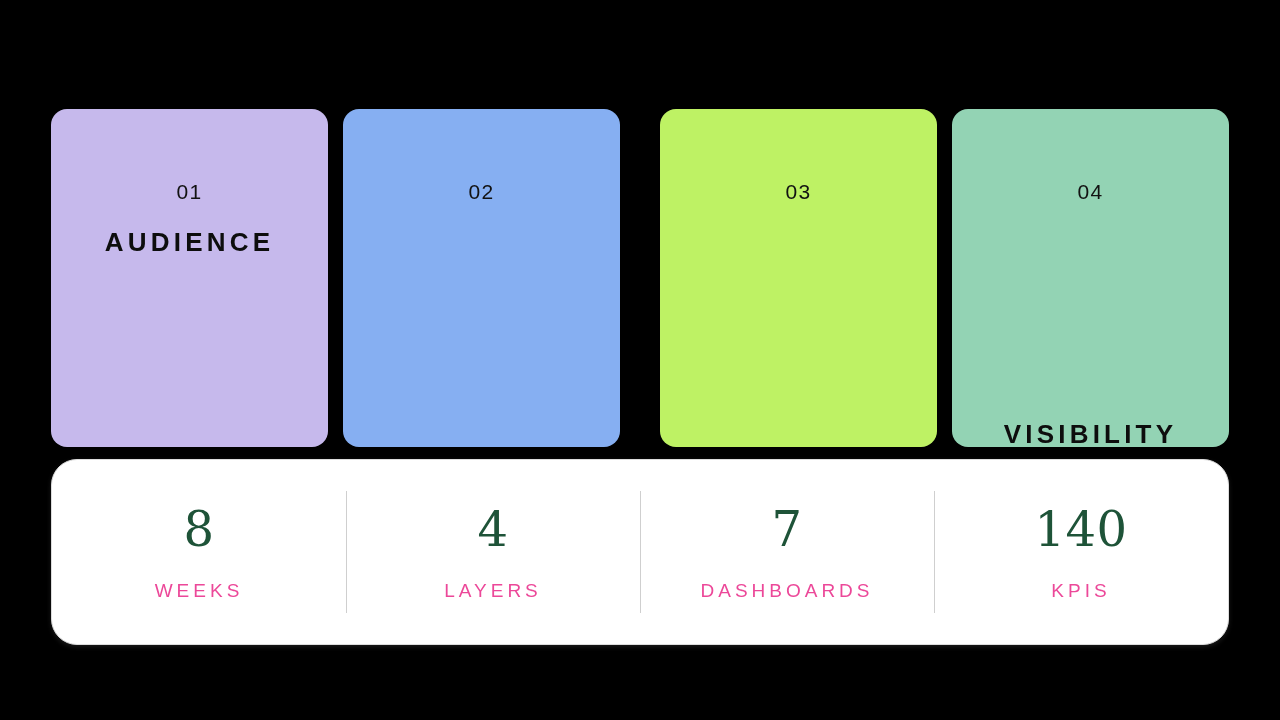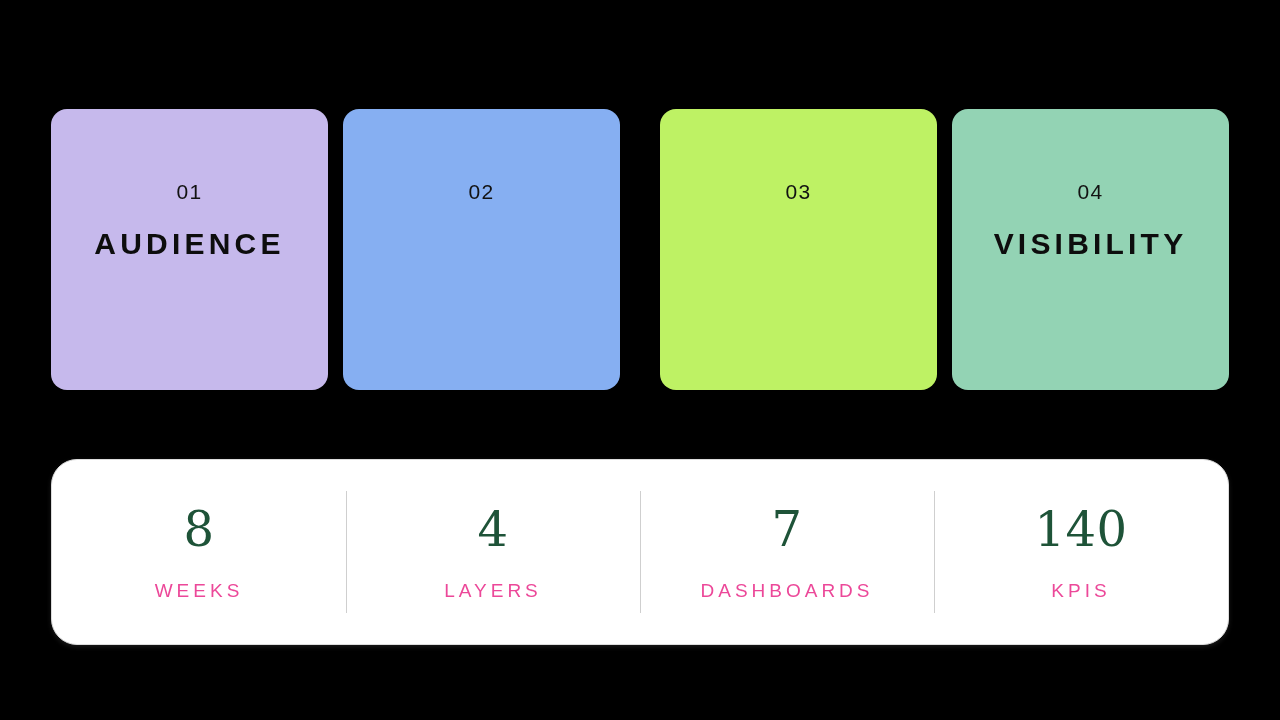--- a/index.html
+++ b/index.html
@@ -15,21 +15,21 @@
     font-family: "Liberation Sans", sans-serif;
     position: relative;
   }
 
   
   .pillar-row {
     position: absolute;
     left: 51px;
     top: 109px;
     width: 1178px;
-    height: 281px;
+    height: 338px;
     display: flex;
     gap: 15px;
   }
 
   .pillar-card {
     flex: 1 1 0;
     border-radius: 16px;
     display: flex;
     flex-direction: column;
     align-items: center;
@@ -43,21 +43,21 @@
     font-size: 21px;
     font-weight: 400;
     letter-spacing: 1.2px;
     color: #121212;
     line-height: 1;
   }
 
   .pillar-title {
     margin-top: 27px;
     font-family: "Liberation Sans", sans-serif;
-    font-size: 30px;
+    font-size: 26px;
     font-weight: 700;
     letter-spacing: 4.2px;
     color: #0D0D0D;
     line-height: 1;
     white-space: nowrap;
     text-align: center;
   }
 
   
   .stats-bar {
@@ -129,21 +129,21 @@
   </div>
 
   <div class="pillar-card" style="background: rgb(134, 175, 242);">
     <span class="pillar-index">02</span>
   </div>
 
   <div class="pillar-card" style="background: #bef264; margin-left: 25px;">
     <span class="pillar-index">03</span>
   </div>
 
-  <div class="pillar-card" style="background: rgb(147, 211, 180);">
+  <div class="pillar-card" style="background: rgb(147, 211, 180); justify-content: space-between;">
     <span class="pillar-index">04</span>
     <span class="pillar-title">VISIBILITY</span>
   </div>
 
 </div>
 
 <div class="stats-bar">
 
   <div class="stat-cell">
     <span class="stat-value">8</span>

